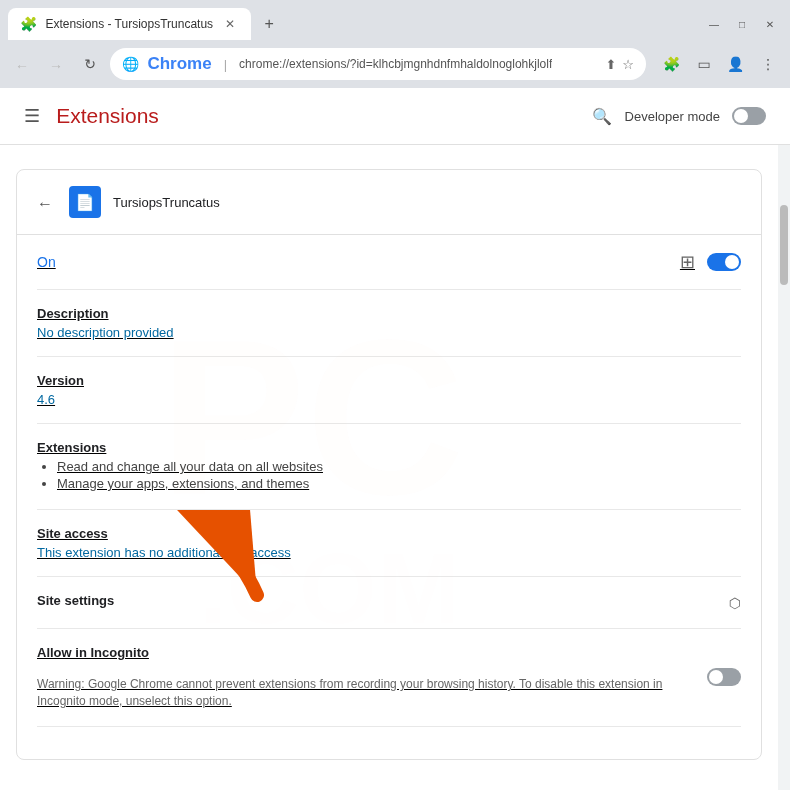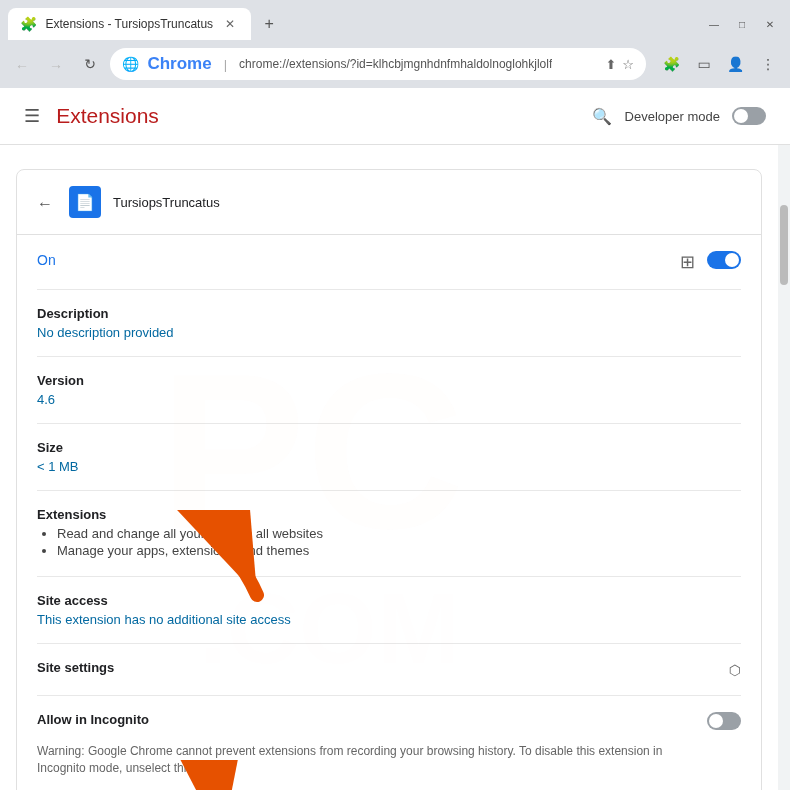--- a/index.html
+++ b/index.html
@@ -50,21 +50,21 @@
     .watermark { position: absolute; top: 0; left: 0; right: 0; bottom: 0; display: flex; align-items: center; justify-content: center; pointer-events: none; z-index: 1; opacity: 0.1; }
 
     .ext-card-header { display: flex; align-items: center; padding: 16px 20px; border-bottom: 1px solid #e0e0e0; }
     .back-btn { color: #555; font-size: 16px; cursor: pointer; margin-right: 16px; }
     .ext-icon { width: 32px; height: 32px; background: #1a73e8; border-radius: 4px; display: flex; align-items: center; justify-content: center; margin-right: 12px; }
     .ext-icon-symbol { color: white; font-size: 16px; }
     .ext-name { font-size: 13px; color: #202124; font-weight: 500; }
 
     .ext-card-body { padding: 0 20px; }
 
-    .ext-row { padding: 16px 0; border-bottom: 1px solid #e8e8e8; display: flex; align-items: flex-start; justify-content: space-between; }
+    .ext-row { padding: 16px 0; border-bottom: 1px solid #e8e8e8; display: flex; align-items: center; justify-content: space-between; text-decoration: underline; }
     .ext-row:last-child { border-bottom: none; }
     .ext-row-left { flex: 1; }
 
     .on-label { font-size: 14px; color: #1a73e8; font-weight: 500; }
     .toggle-blue { width: 34px; height: 18px; background: #1a73e8; border-radius: 9px; cursor: pointer; position: relative; }
     .toggle-blue::after { content: ''; width: 14px; height: 14px; background: #fff; border-radius: 50%; position: absolute; top: 2px; right: 2px; }
 
     .grid-icon { color: #666; font-size: 18px; cursor: pointer; margin-right: 12px; }
 
     .field-label { font-size: 13px; font-weight: 600; color: #202124; margin-bottom: 4px; }
@@ -186,26 +186,20 @@
                 </div>
               </div>
 
               <div class="ext-row">
                 <div class="ext-row-left">
                   <div class="field-label">Version</div>
                   <div class="field-value">4.6</div>
                 </div>
               </div>
 
-              <div class="ext-row">
-                <div class="ext-row-left">
-                  <div class="field-label">Size</div>
-                  <div class="field-value">&lt; 1 MB</div>
-                </div>
-              </div>
 
               <div class="ext-row">
                 <div class="ext-row-left">
                   <div class="field-label">Extensions</div>
                   <ul class="permissions-list">
                     <li>Read and change all your data on all websites</li>
                     <li>Manage your apps, extensions, and themes</li>
                   </ul>
                 </div>
               </div>

